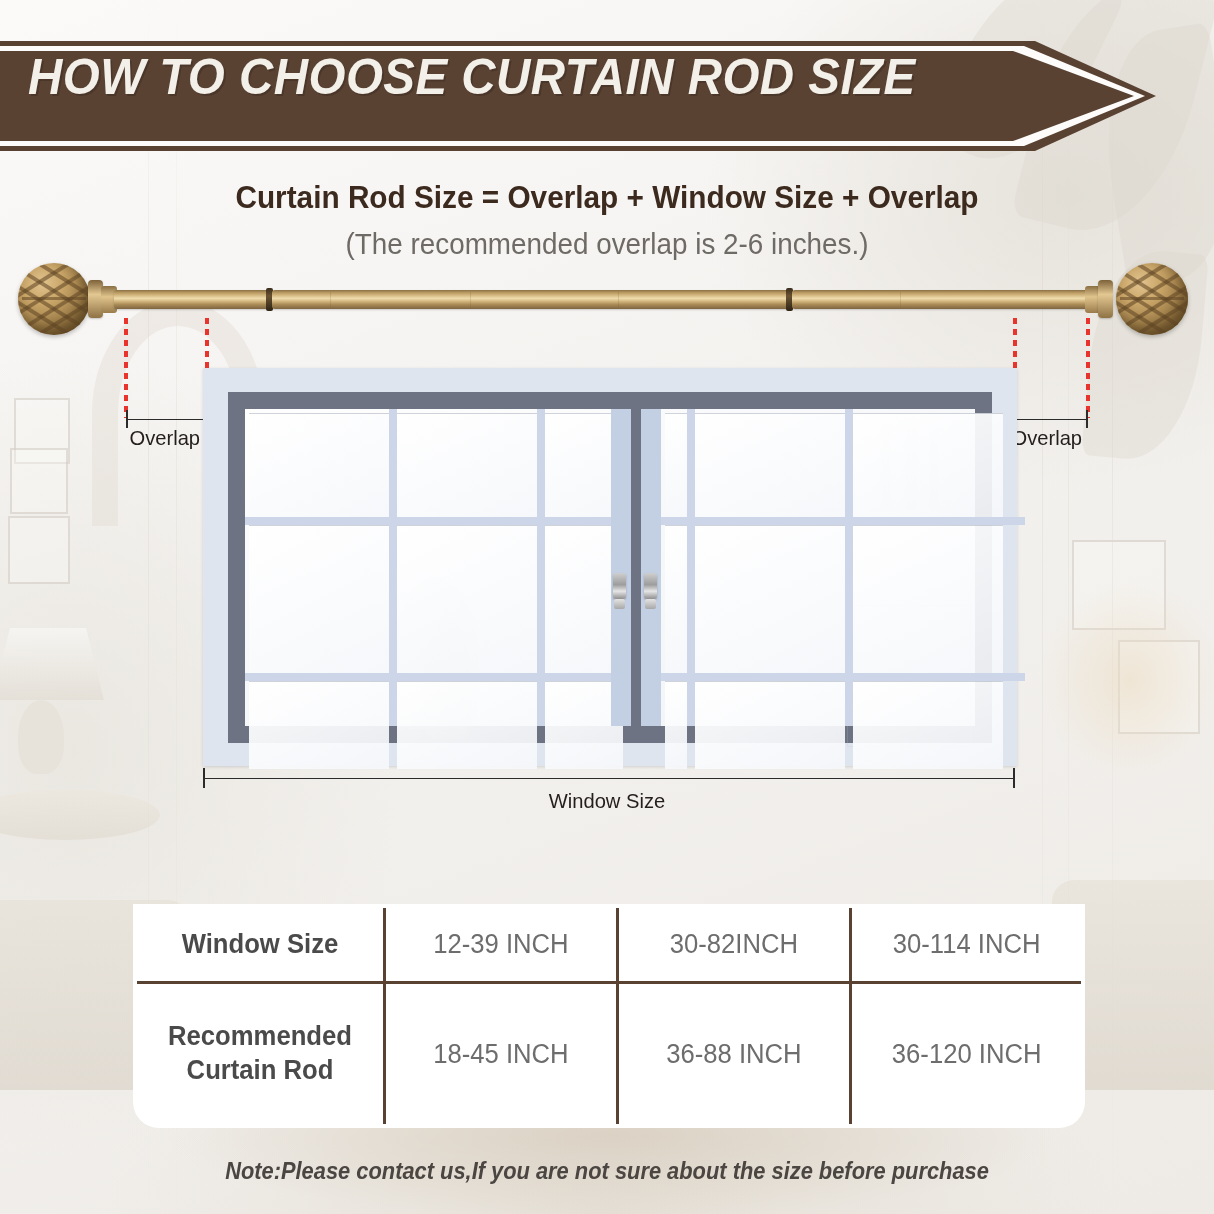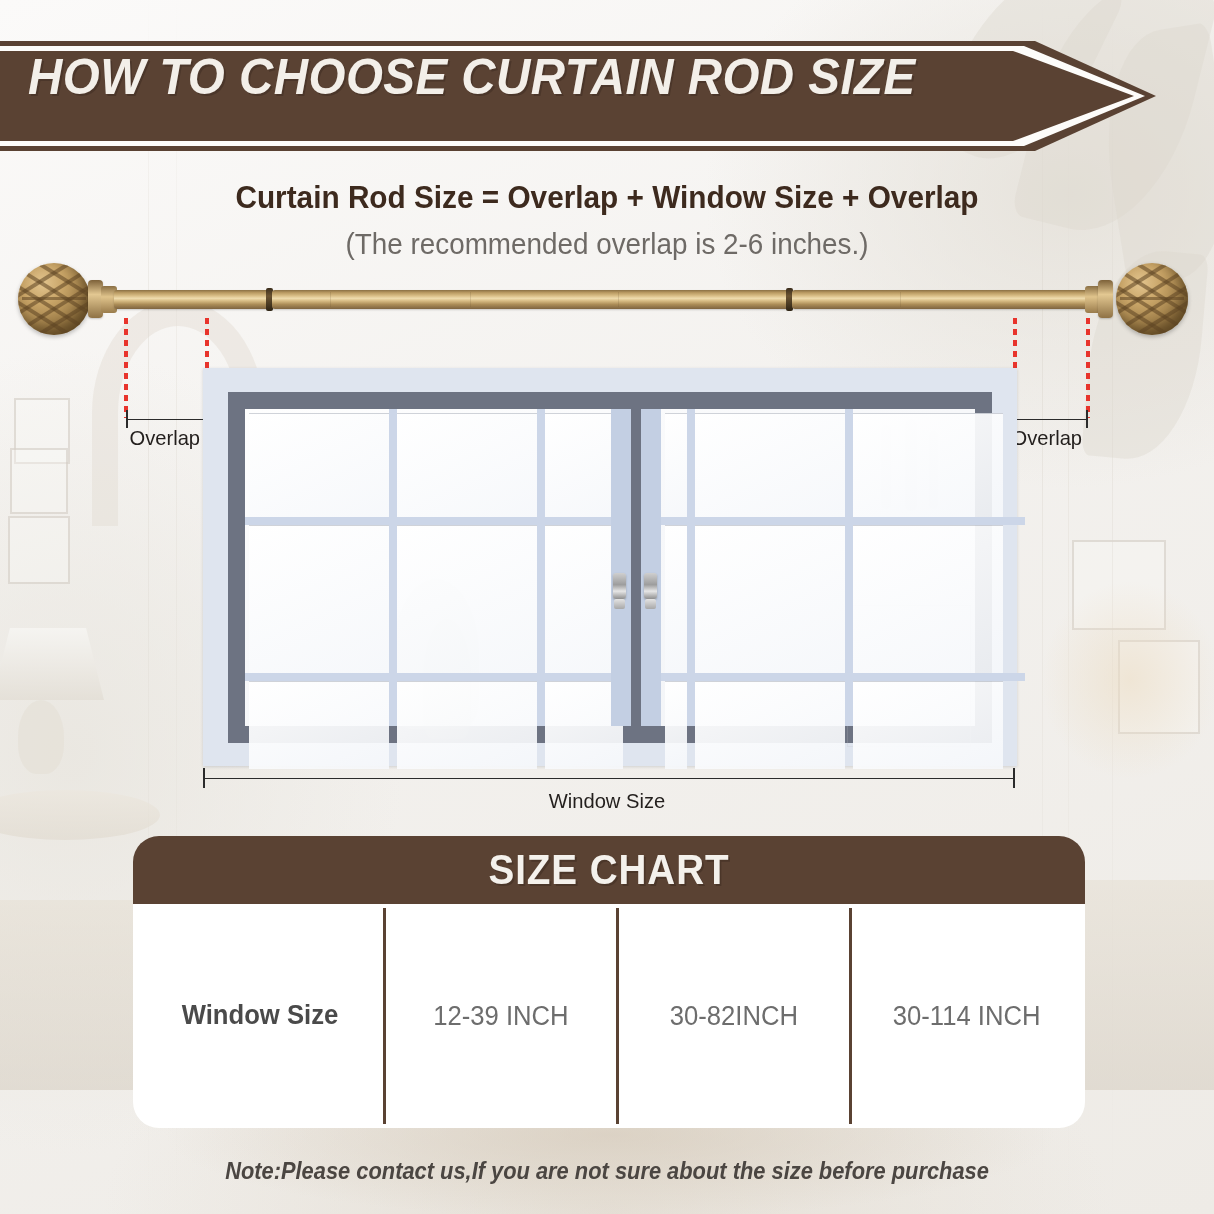--- a/index.html
+++ b/index.html
@@ -364,39 +364,53 @@
       </div>
     </div>
   </div>
 
   <div class="dim" style="left:203px;top:778px;width:812px;"></div>
   <div class="dim-tick" style="left:203px;top:768px;height:20px;"></div>
   <div class="dim-tick" style="left:1013px;top:768px;height:20px;"></div>
   <div class="dim-label" style="left:0;right:0;top:789px;text-align:center;">Window Size</div>
 
   <div id="chart">
-    <div id="chart-head">
-      <div id="chart-head-title">SIZE CHART</div>
-    </div>
 
     <table id="chart-table">
       <tbody>
           <tr>
         <td style="width:244px;">
           <div class="cell-head">Window Size</div>
         </td>
         <td>
           <div class="cell-val">12-39 INCH</div>
         </td>
         <td>
           <div class="cell-val">30-82INCH</div>
         </td>
         <td>
           <div class="cell-val">30-114 INCH</div>
         </td>
       </tr>
+      <tr>
+        <td>
+          <div class="cell-head">
+            <div>Recommended</div>
+            <div>Curtain Rod</div>
+          </div>
+        </td>
+        <td>
+          <div class="cell-val">18-45 INCH</div>
+        </td>
+        <td>
+          <div class="cell-val">36-88 INCH</div>
+        </td>
+        <td>
+          <div class="cell-val">36-120 INCH</div>
+        </td>
+      </tr>
     </tbody>
       </table>
   </div>
 
   <div id="chart-note">Note:Please contact us,If you are not sure about the size before purchase</div>
 
 </div>
 
 </body></html>

